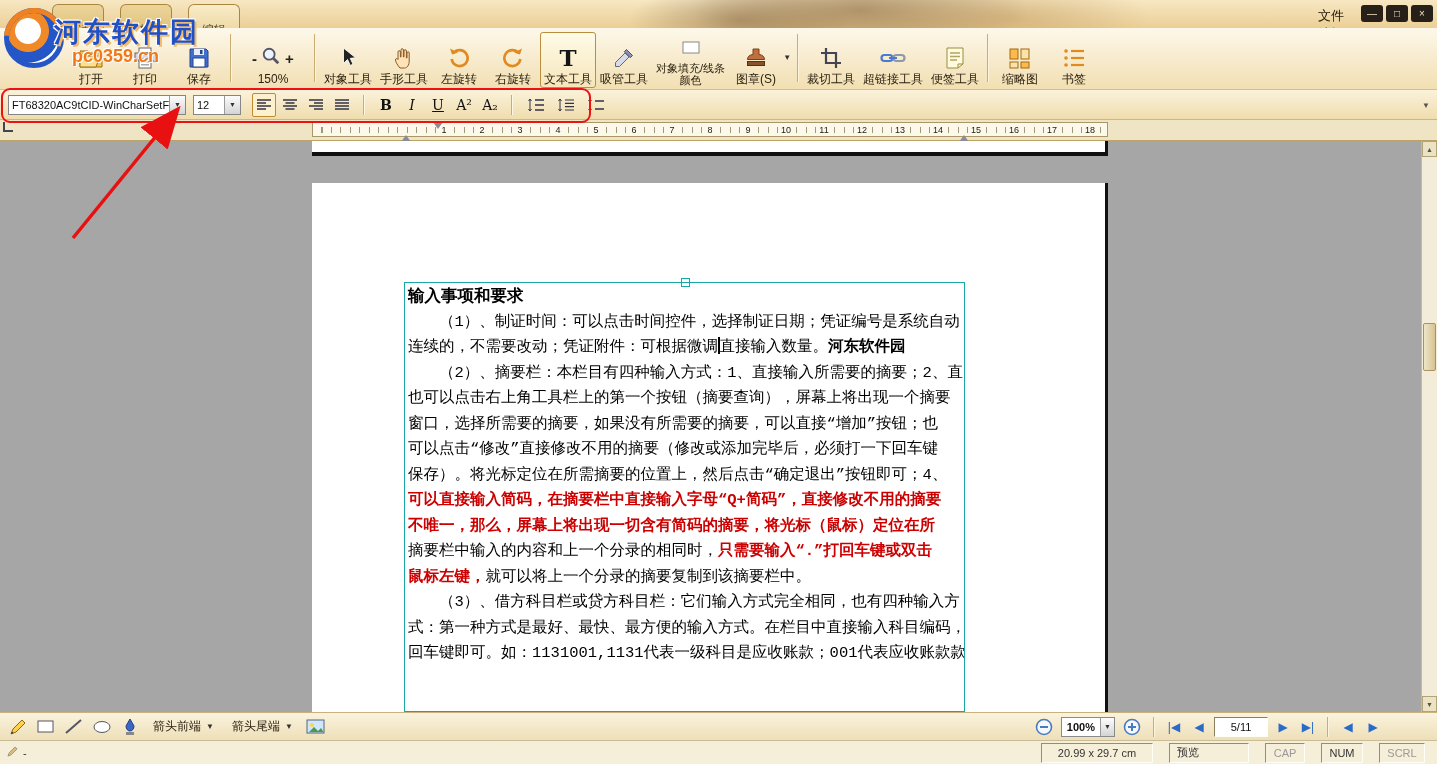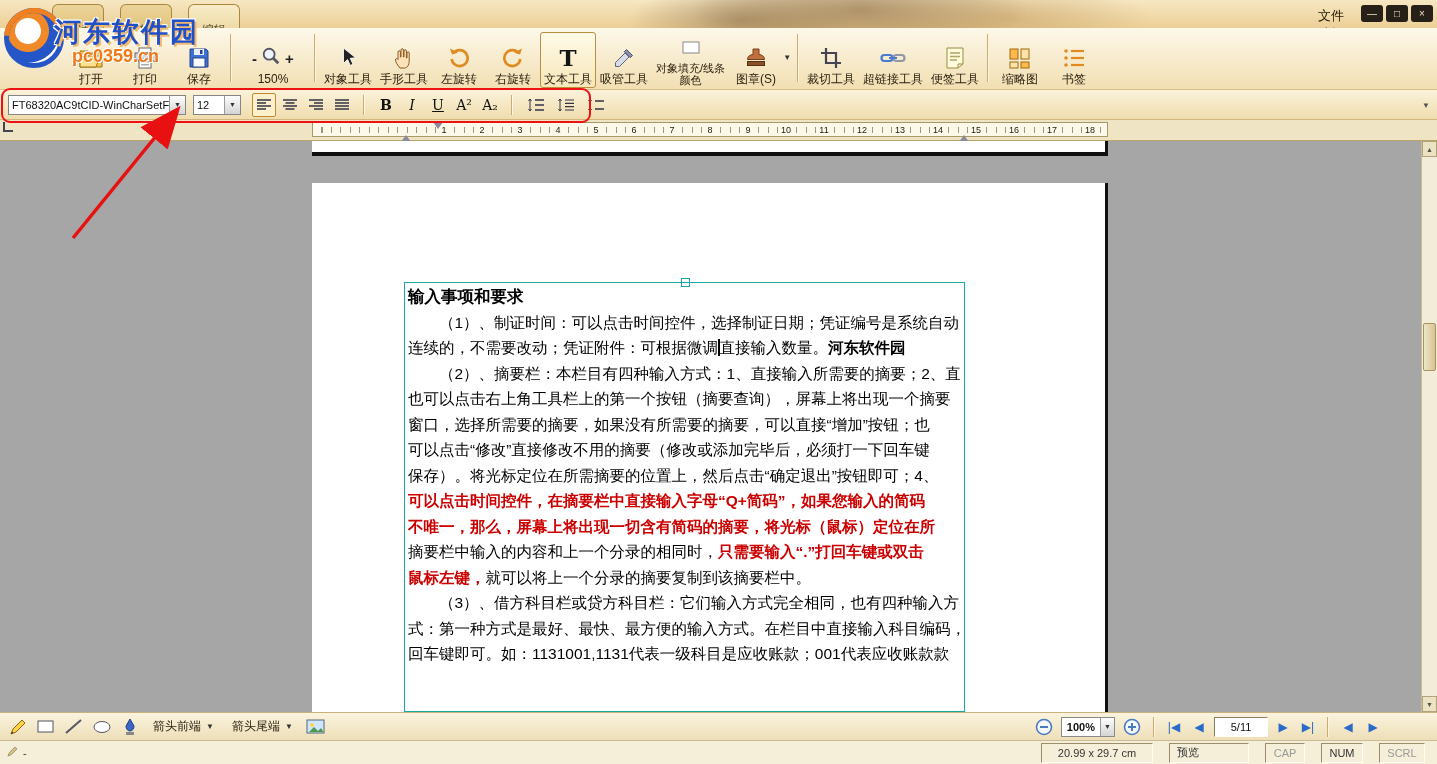--- a/index.html
+++ b/index.html
@@ -92,21 +92,21 @@
 
   
   .docarea{position:absolute;left:0;top:141px;width:100%;height:571px;background:#a6a6a6;overflow:hidden;}
   .prev-page{position:absolute;left:312px;top:0;width:793px;height:11px;background:#fff;
     border-right:3px solid #101010;border-bottom:4px solid #101010;}
   .page{position:absolute;left:312px;top:42px;width:793px;height:529px;background:#fff;
     border-right:3px solid #101010;}
   .textbox{position:absolute;left:92px;top:99px;width:561px;height:430px;border:1px solid #18a8a8;
     overflow:hidden;box-sizing:border-box;}
   .tb-handle{position:absolute;left:369px;top:95px;width:7px;height:7px;background:#fff;border:1px solid #18a8a8;}
-  .doc-text{font-family:Liberation Sans, sans-serif;font-size:15.5px;line-height:25.5px;
+  .doc-text{font-family:Liberation Mono, monospace;font-size:15.5px;line-height:25.5px;
     color:#000;padding:1px 2px 0 3px;}
   .doc-line{white-space:nowrap;height:25.5px;}
   .doc-line.indent{padding-left:31px;}
   .seg-normal{}
   .seg-bold{font-weight:bold;}
   .seg-heading{font-weight:bold;font-size:16.5px;}
   .seg-red{color:#cc0000;font-weight:bold;}
   .seg-caret{display:inline-block;width:1.5px;height:17px;background:#000;vertical-align:-3px;}
 
   
@@ -462,21 +462,21 @@
       <div class="textbox">
         <div class="doc-text">
             <div class="doc-line"><span class="seg-heading">输入事项和要求</span></div>
             <div class="doc-line indent"><span class="seg-normal">（1）、制证时间：可以点击时间控件，选择制证日期；凭证编号是系统自动</span></div>
             <div class="doc-line"><span class="seg-normal">连续的，不需要改动；凭证附件：可根据微调</span><span class="seg-caret"></span><span class="seg-normal">直接输入数量。</span><span class="seg-bold">河东软件园</span></div>
             <div class="doc-line indent"><span class="seg-normal">（2）、摘要栏：本栏目有四种输入方式：1、直接输入所需要的摘要；2、直</span></div>
             <div class="doc-line"><span class="seg-normal">也可以点击右上角工具栏上的第一个按钮（摘要查询），屏幕上将出现一个摘要</span></div>
             <div class="doc-line"><span class="seg-normal">窗口，选择所需要的摘要，如果没有所需要的摘要，可以直接“增加”按钮；也</span></div>
             <div class="doc-line"><span class="seg-normal">可以点击“修改”直接修改不用的摘要（修改或添加完毕后，必须打一下回车键</span></div>
             <div class="doc-line"><span class="seg-normal">保存）。将光标定位在所需摘要的位置上，然后点击“确定退出”按钮即可；4、</span></div>
-            <div class="doc-line"><span class="seg-red">可以点击时间控件，在摘要栏中直接输入字母“Q+简码”，如果您输入的简码</span></div>
+            <div class="doc-line"><span class="seg-red">可以直接输入简码，在摘要栏中直接输入字母“Q+简码”，直接修改不用的摘要</span></div>
             <div class="doc-line"><span class="seg-red">不唯一，那么，屏幕上将出现一切含有简码的摘要，将光标（鼠标）定位在所</span></div>
             <div class="doc-line"><span class="seg-normal">摘要栏中输入的内容和上一个分录的相同时，</span><span class="seg-red">只需要输入“.”打回车键或双击</span></div>
             <div class="doc-line"><span class="seg-red">鼠标左键，</span><span class="seg-normal">就可以将上一个分录的摘要复制到该摘要栏中。</span></div>
             <div class="doc-line indent"><span class="seg-normal">（3）、借方科目栏或贷方科目栏：它们输入方式完全相同，也有四种输入方</span></div>
             <div class="doc-line"><span class="seg-normal">式：第一种方式是最好、最快、最方便的输入方式。在栏目中直接输入科目编码，</span></div>
             <div class="doc-line"><span class="seg-normal">回车键即可。如：1131001,1131代表一级科目是应收账款；001代表应收账款款</span></div>
           </div>
       </div>
     </div>
     <div class="vscroll">

